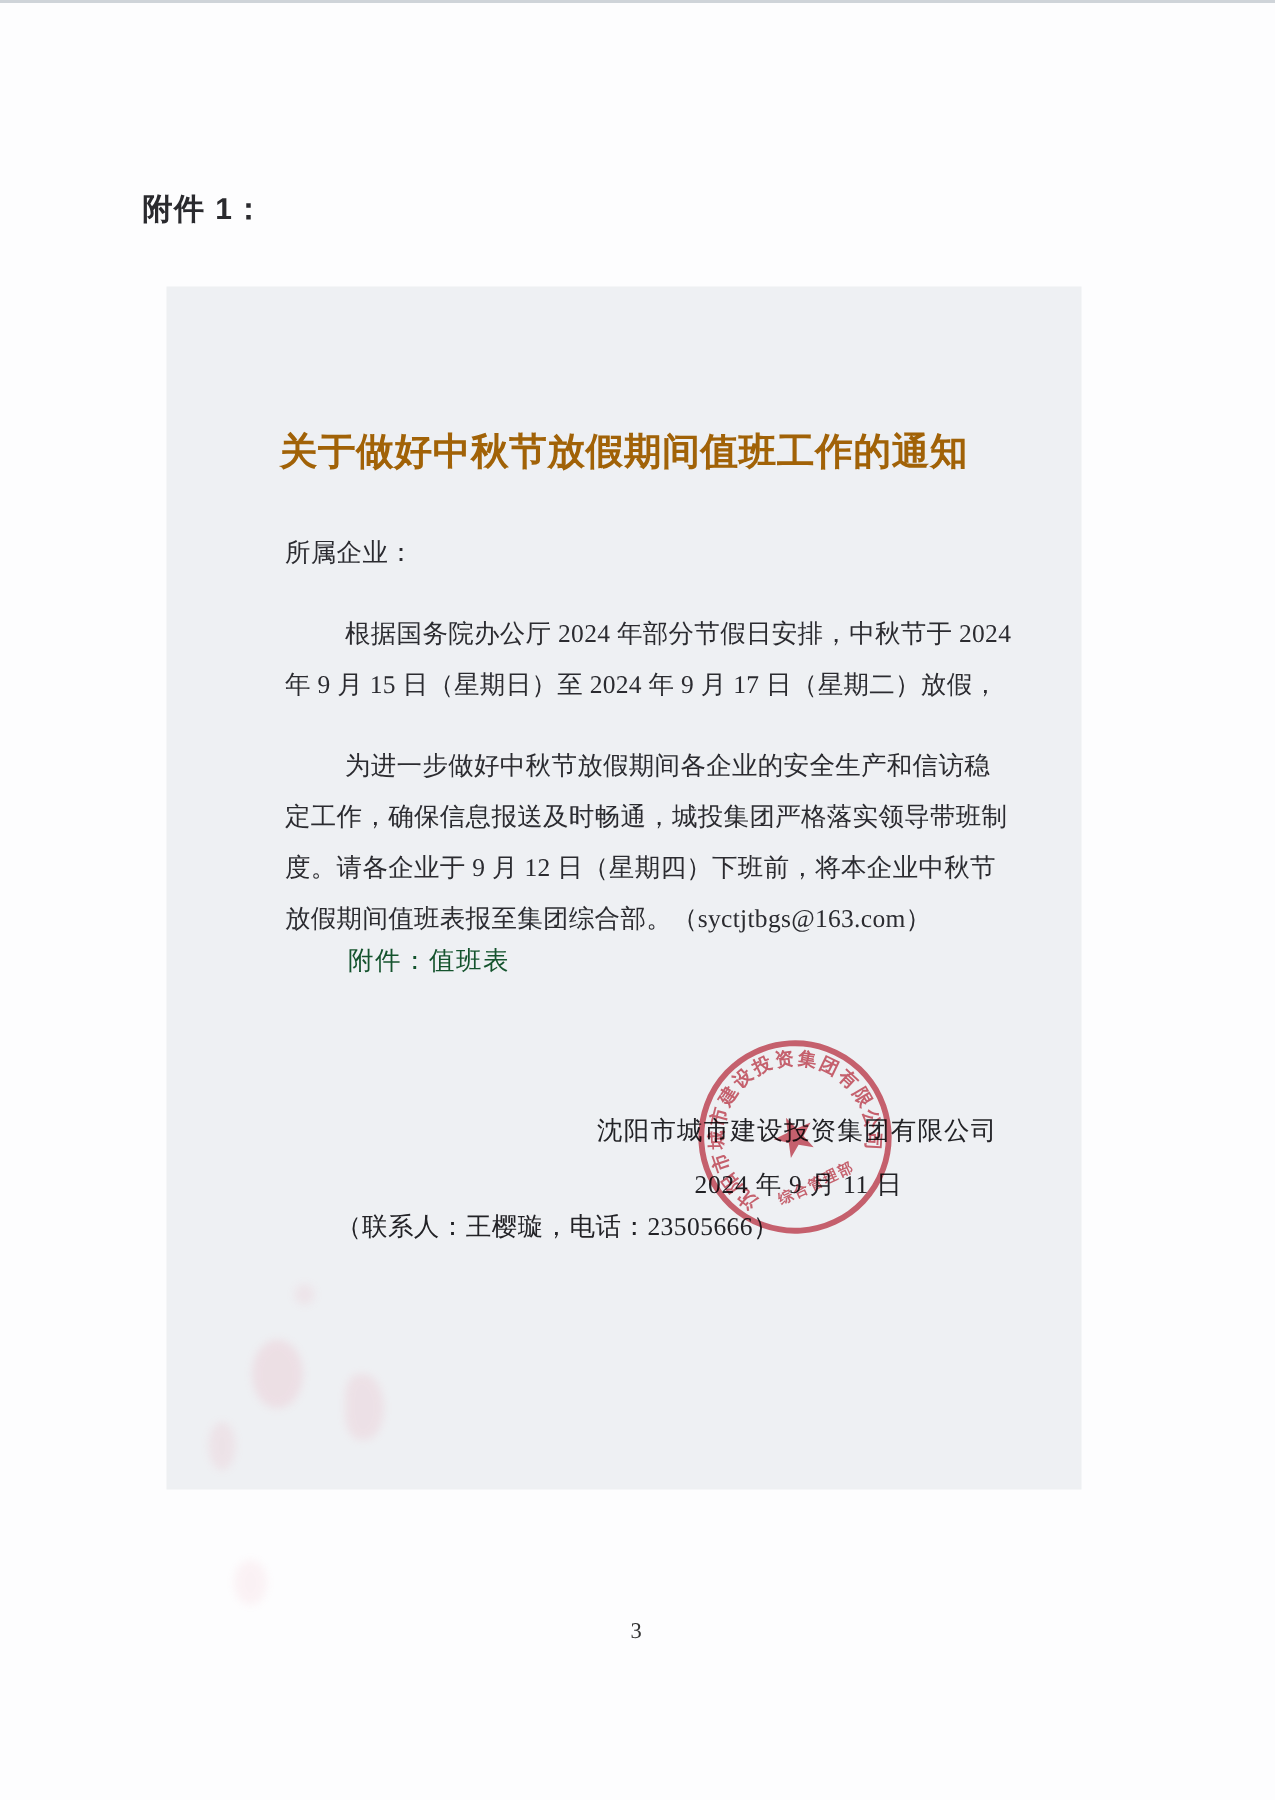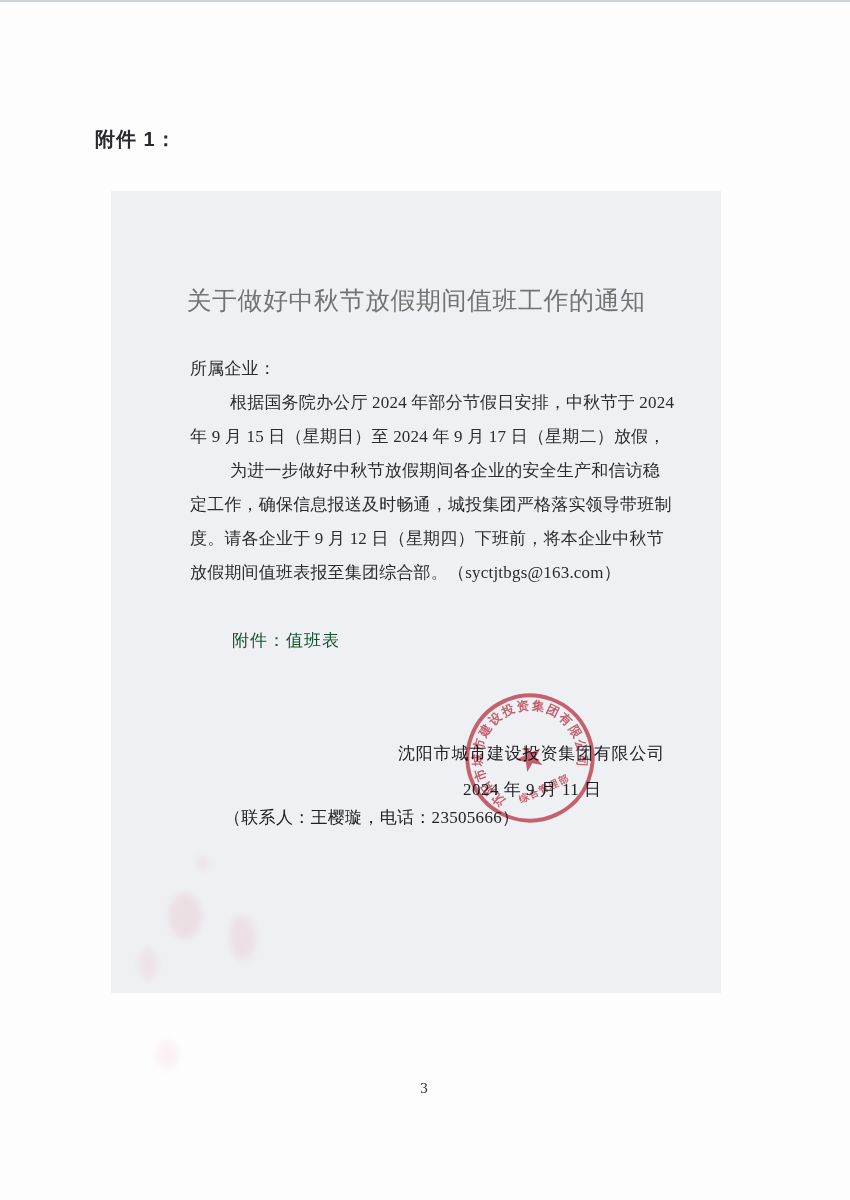--- a/index.html
+++ b/index.html
@@ -19,29 +19,29 @@
     font-size:20px;color:#2a2a2e;letter-spacing:1px;font-weight:700;
     white-space:nowrap;
   }
   .inner-page{
     position:absolute;left:112px;top:192px;width:608px;height:800px;
     background:#eef0f3;
     box-shadow:0 0 0 1px rgba(210,214,220,.35);
   }
   .notice-title{
     position:absolute;left:112px;top:284px;width:608px;
-    text-align:center;font-size:25px;font-weight:400;color:#737373;
+    text-align:center;font-size:25px;font-weight:700;color:#a16207;
     letter-spacing:.5px;white-space:nowrap;
   }
   .notice-body{
     position:absolute;left:190px;top:352px;width:470px;
     font-size:17px;color:#2b2b30;
   }
   .body-line{height:34px;line-height:34px;white-space:nowrap;letter-spacing:.2px;}
-  .body-line.indent{padding-left:40px;}
+  .body-line.indent{padding-left:40px;margin-top:20px;}
   .attachment-line{
     position:absolute;left:232px;top:624px;
     font-size:17px;line-height:34px;color:#14532d;white-space:nowrap;letter-spacing:1px;
   }
   .signer-name{
     position:absolute;left:398px;top:742px;
     font-size:17px;color:#222226;letter-spacing:.8px;white-space:nowrap;
   }
   .signer-date{
     position:absolute;left:463px;top:778px;

